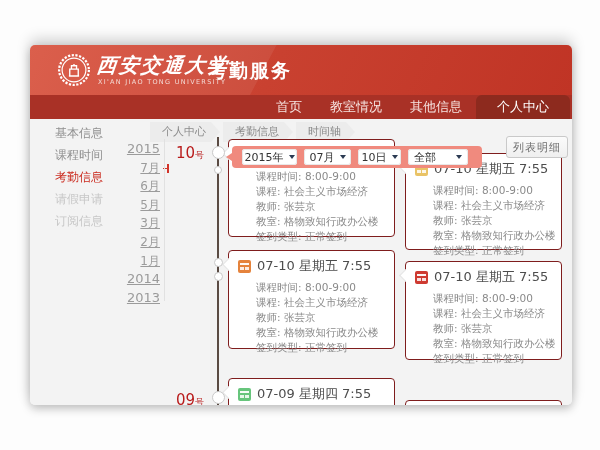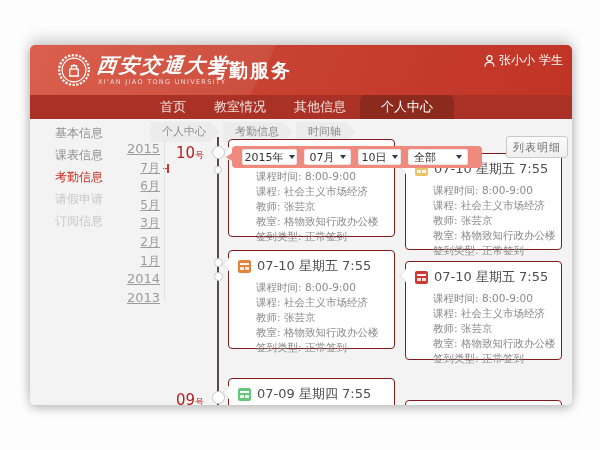--- a/index.html
+++ b/index.html
@@ -8,21 +8,21 @@
           box-shadow:0 -6px 14px rgba(0,0,0,.18),0 4px 10px rgba(0,0,0,.22);background:#f3f3f3;}
   
   .hdr{position:relative;height:50px;background:linear-gradient(115deg,#d9533f 0%,#c94130 45%,#c03425 100%);overflow:hidden;}
   .hdr .stripe{position:absolute;left:-40px;top:-10px;width:260px;height:120px;background:rgba(255,255,255,.07);transform:skewX(-28deg);}
   .logo{position:absolute;left:27px;top:8px;width:34px;height:34px;}
   .uni-cn{position:absolute;left:67px;top:7px;color:#fff;font-family:"DejaVu Serif","Liberation Serif",serif;font-style:italic;font-weight:bold;font-size:20px;letter-spacing:2px;transform:skewX(-6deg);}
   .uni-en{position:absolute;left:68px;top:33px;color:#f3d9d4;font-size:6.5px;letter-spacing:1.3px;}
   .svc{position:absolute;left:178px;top:13px;color:#fff;font-size:19px;font-weight:bold;letter-spacing:2px;}
   .user{position:absolute;right:9px;top:7px;color:#fff;font-size:12px;display:flex;align-items:center;gap:4px;}
   
-  .nav{height:24px;background:#a93126;display:flex;justify-content:center;align-items:stretch;padding-right:2px;}
+  .nav{height:24px;background:#a93126;display:flex;justify-content:flex-end;align-items:stretch;padding-right:2px;}
   .nav-item{color:#f6e3e0;font-size:13px;line-height:24px;padding:0 14px;cursor:pointer;}
   .nav-item.active{background:#8d2a1e;color:#fff;border-radius:6px 6px 0 0;padding:0 21px;}
   
   .bd{position:relative;height:286px;background:#f3f3f3;overflow:hidden;}
   .side-item{position:absolute;left:25px;height:22px;line-height:22px;font-size:12px;color:#8f8f8f;cursor:pointer;}
   .side-item.dim{color:#c7c7c7;}
   .side-item.active{color:#cb2c20;}
   .crumbs{position:absolute;left:120px;top:3px;display:flex;gap:3px;}
   .crumb{background:#ececec;color:#8a8a8a;font-size:11px;height:20px;line-height:20px;padding:0 14px 0 12px;
          clip-path:polygon(0 0,calc(100% - 9px) 0,100% 50%,calc(100% - 9px) 100%,0 100%);cursor:pointer;}
@@ -71,41 +71,33 @@
   <div class="hdr">
     <div class="stripe"></div>
     <svg class="logo" viewBox="0 0 40 40">
       <circle cx="20" cy="20" r="17.5" fill="none" stroke="#fff" stroke-width="2.6" stroke-dasharray="2.6 1.8"></circle>
       <circle cx="20" cy="20" r="14" fill="none" stroke="#fff" stroke-width="1.4"></circle>
       <path d="M14 27 h12 M15 27 v-8 h10 v8 M17 19 v-4 h6 v4 M20 13 v2" fill="none" stroke="#fff" stroke-width="1.6"></path>
     </svg>
     <div class="uni-cn">西安交通大学</div>
     <div class="uni-en">XI'AN JIAO TONG UNIVERSITY</div>
     <div class="svc">考勤服务</div>
-    <div class="user">
-      <svg width="11" height="12" viewBox="0 0 11 12">
-        <circle cx="5.5" cy="3.2" r="2.6" fill="none" stroke="#fff" stroke-width="1.3"></circle>
-        <path d="M1 11.5 a4.5 4.5 0 0 1 9 0" fill="none" stroke="#fff" stroke-width="1.3"></path>
-      </svg>
-      <span>张小小</span>
-      <span>学生</span>
-    </div>
   </div>
 
   <div class="nav">
     <div class="nav-item">首页</div>
     <div class="nav-item">教室情况</div>
     <div class="nav-item">其他信息</div>
     <div class="nav-item active">个人中心</div>
   </div>
 
   <div class="bd">
 
     <div class="side-item" style="top:3px">基本信息</div>
-    <div class="side-item" style="top:25px">课表信息</div>
+    <div class="side-item" style="top:25px">课程时间</div>
     <div class="side-item active" style="top:47px">考勤信息</div>
     <div class="side-item dim" style="top:69px">请假申请</div>
     <div class="side-item dim" style="top:91px">订阅信息</div>
 
     <div class="crumbs">
       <div class="crumb">个人中心</div>
       <div class="crumb">考勤信息</div>
       <div class="crumb">时间轴</div>
     </div>
 

